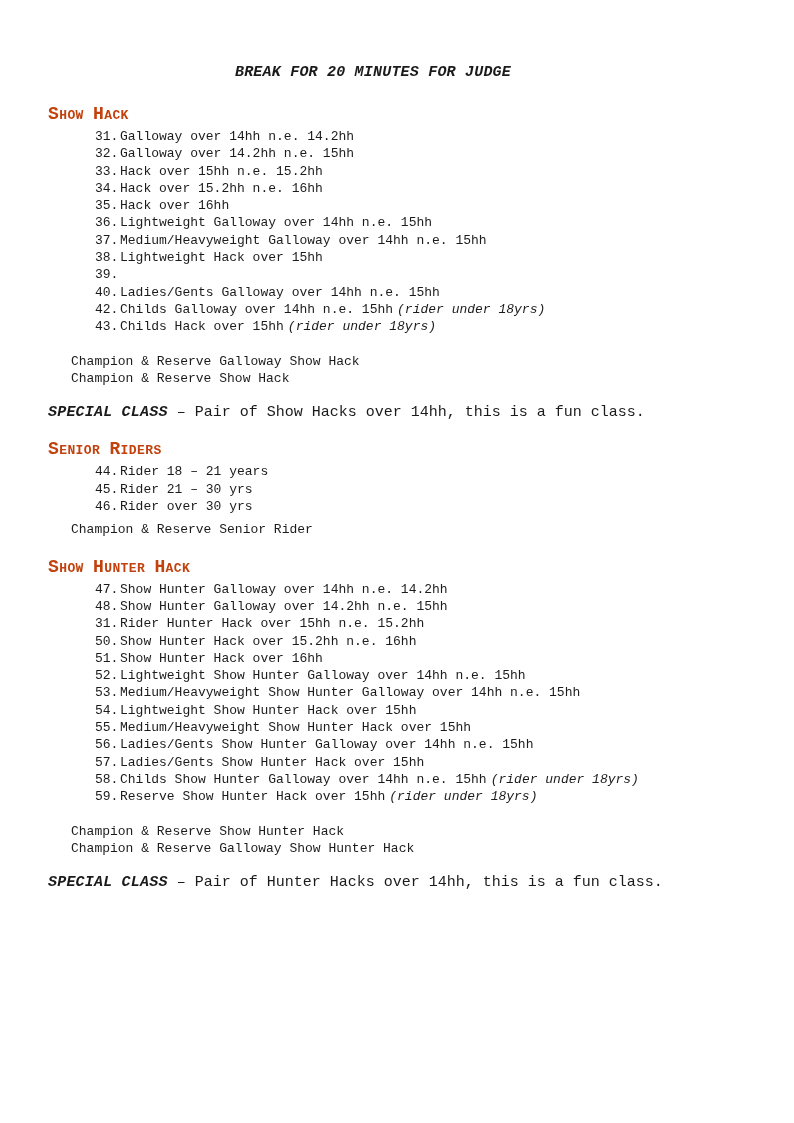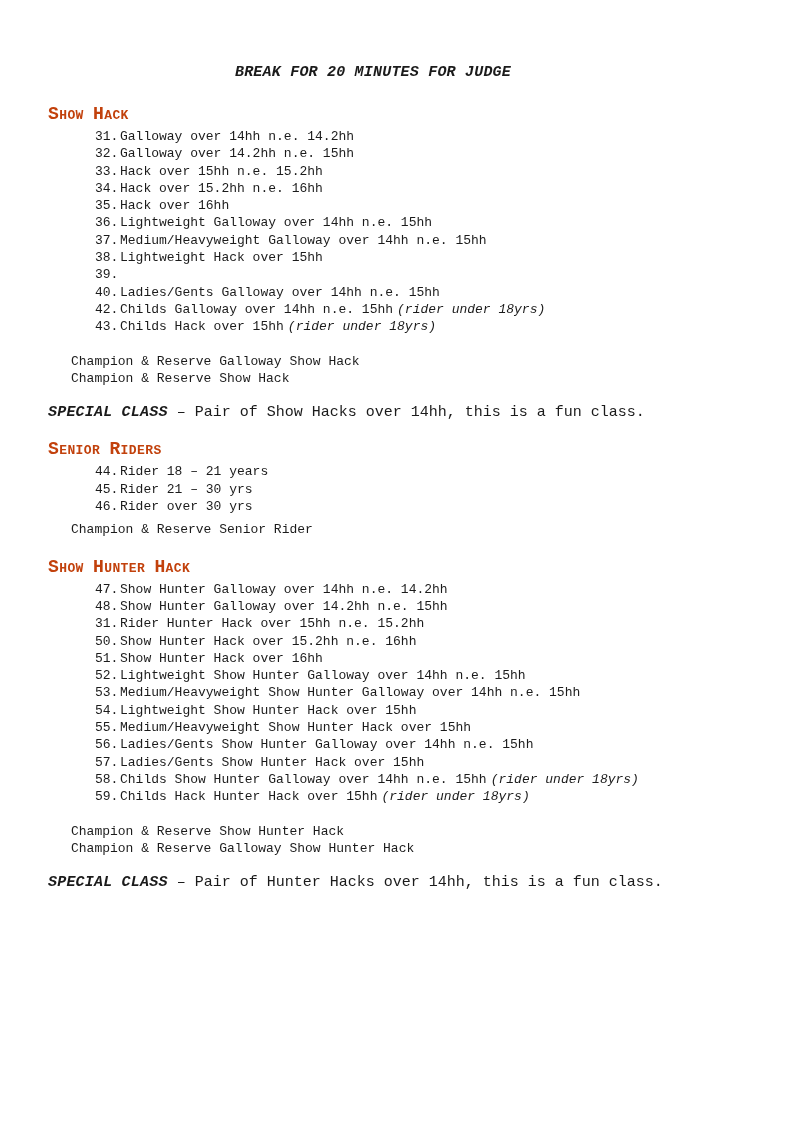--- a/index.html
+++ b/index.html
@@ -241,21 +241,21 @@
           <span class="class-desc"><span>Ladies/Gents Show Hunter Hack over 15hh</span><span class="class-note"></span></span>
         </div>
 
         <div class="class-row">
           <span class="class-num">58.</span>
           <span class="class-desc"><span>Childs Show Hunter Galloway over 14hh n.e. 15hh</span><span class="class-note">(rider under 18yrs)</span></span>
         </div>
 
         <div class="class-row">
           <span class="class-num">59.</span>
-          <span class="class-desc"><span>Childs Hack Hunter Hack over 15hh</span><span class="class-note">(rider under 18yrs)</span></span>
+          <span class="class-desc"><span>Reserve Show Hunter Hack over 15hh</span><span class="class-note">(rider under 18yrs)</span></span>
         </div>
       </div>
     <div class="champions">
 
         <div class="champion-line">Champion &amp; Reserve Show Hunter Hack</div>
 
         <div class="champion-line">Champion &amp; Reserve Galloway Show Hunter Hack</div>
       </div>
     <div class="special">
       <span class="special-label">SPECIAL CLASS</span>

